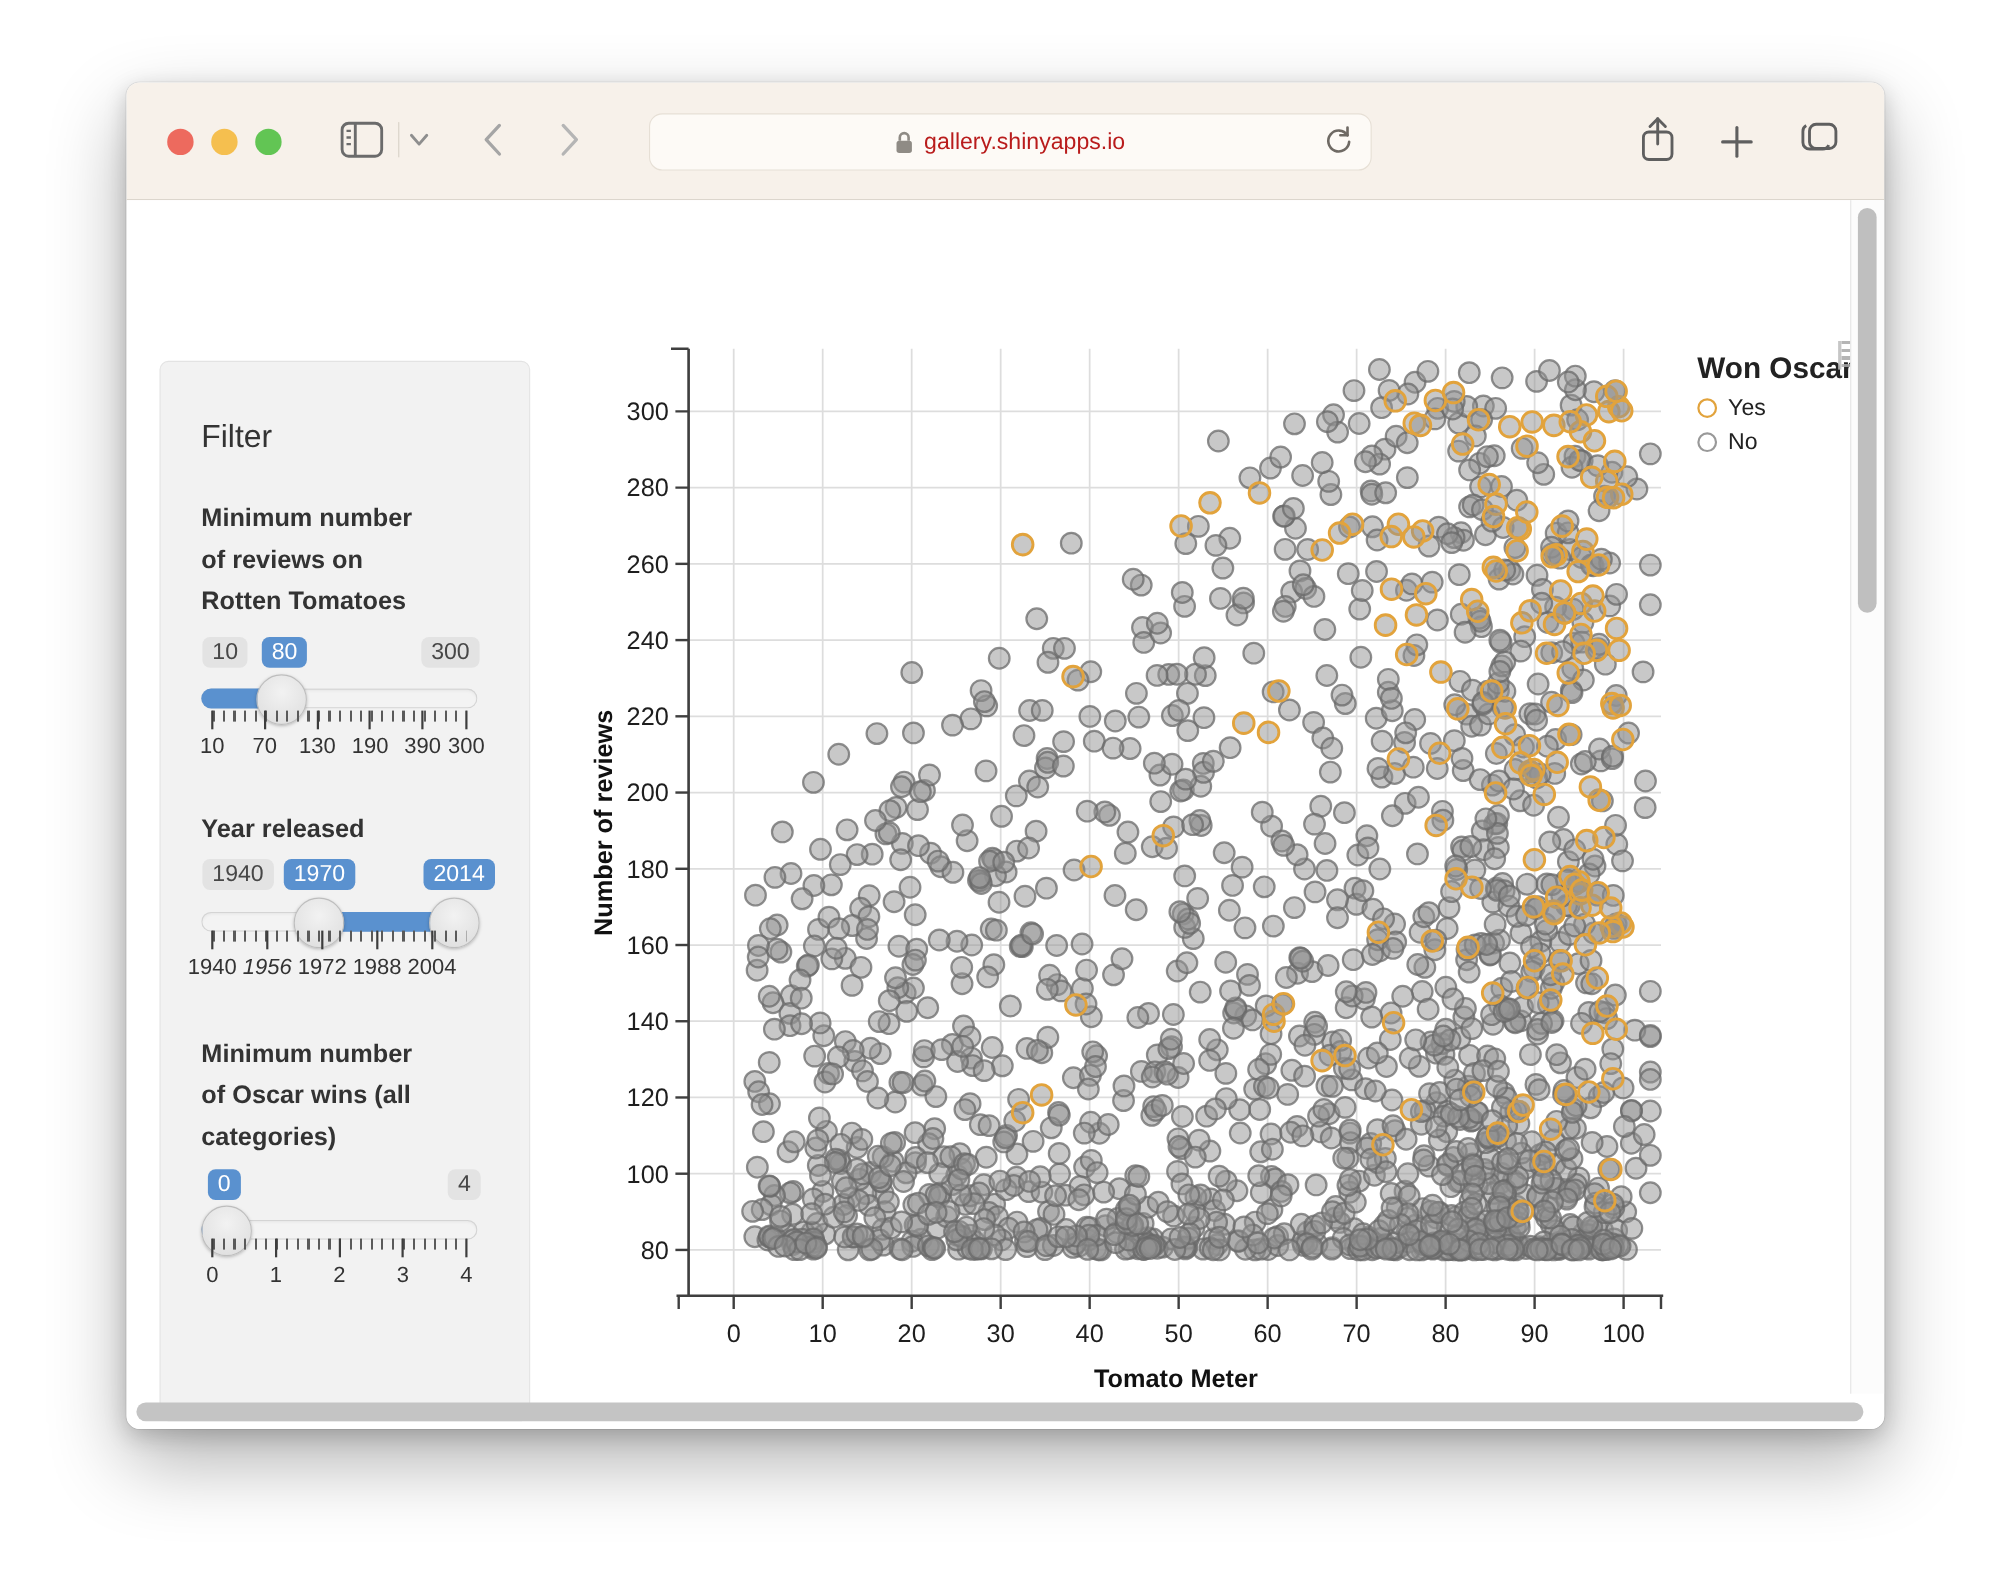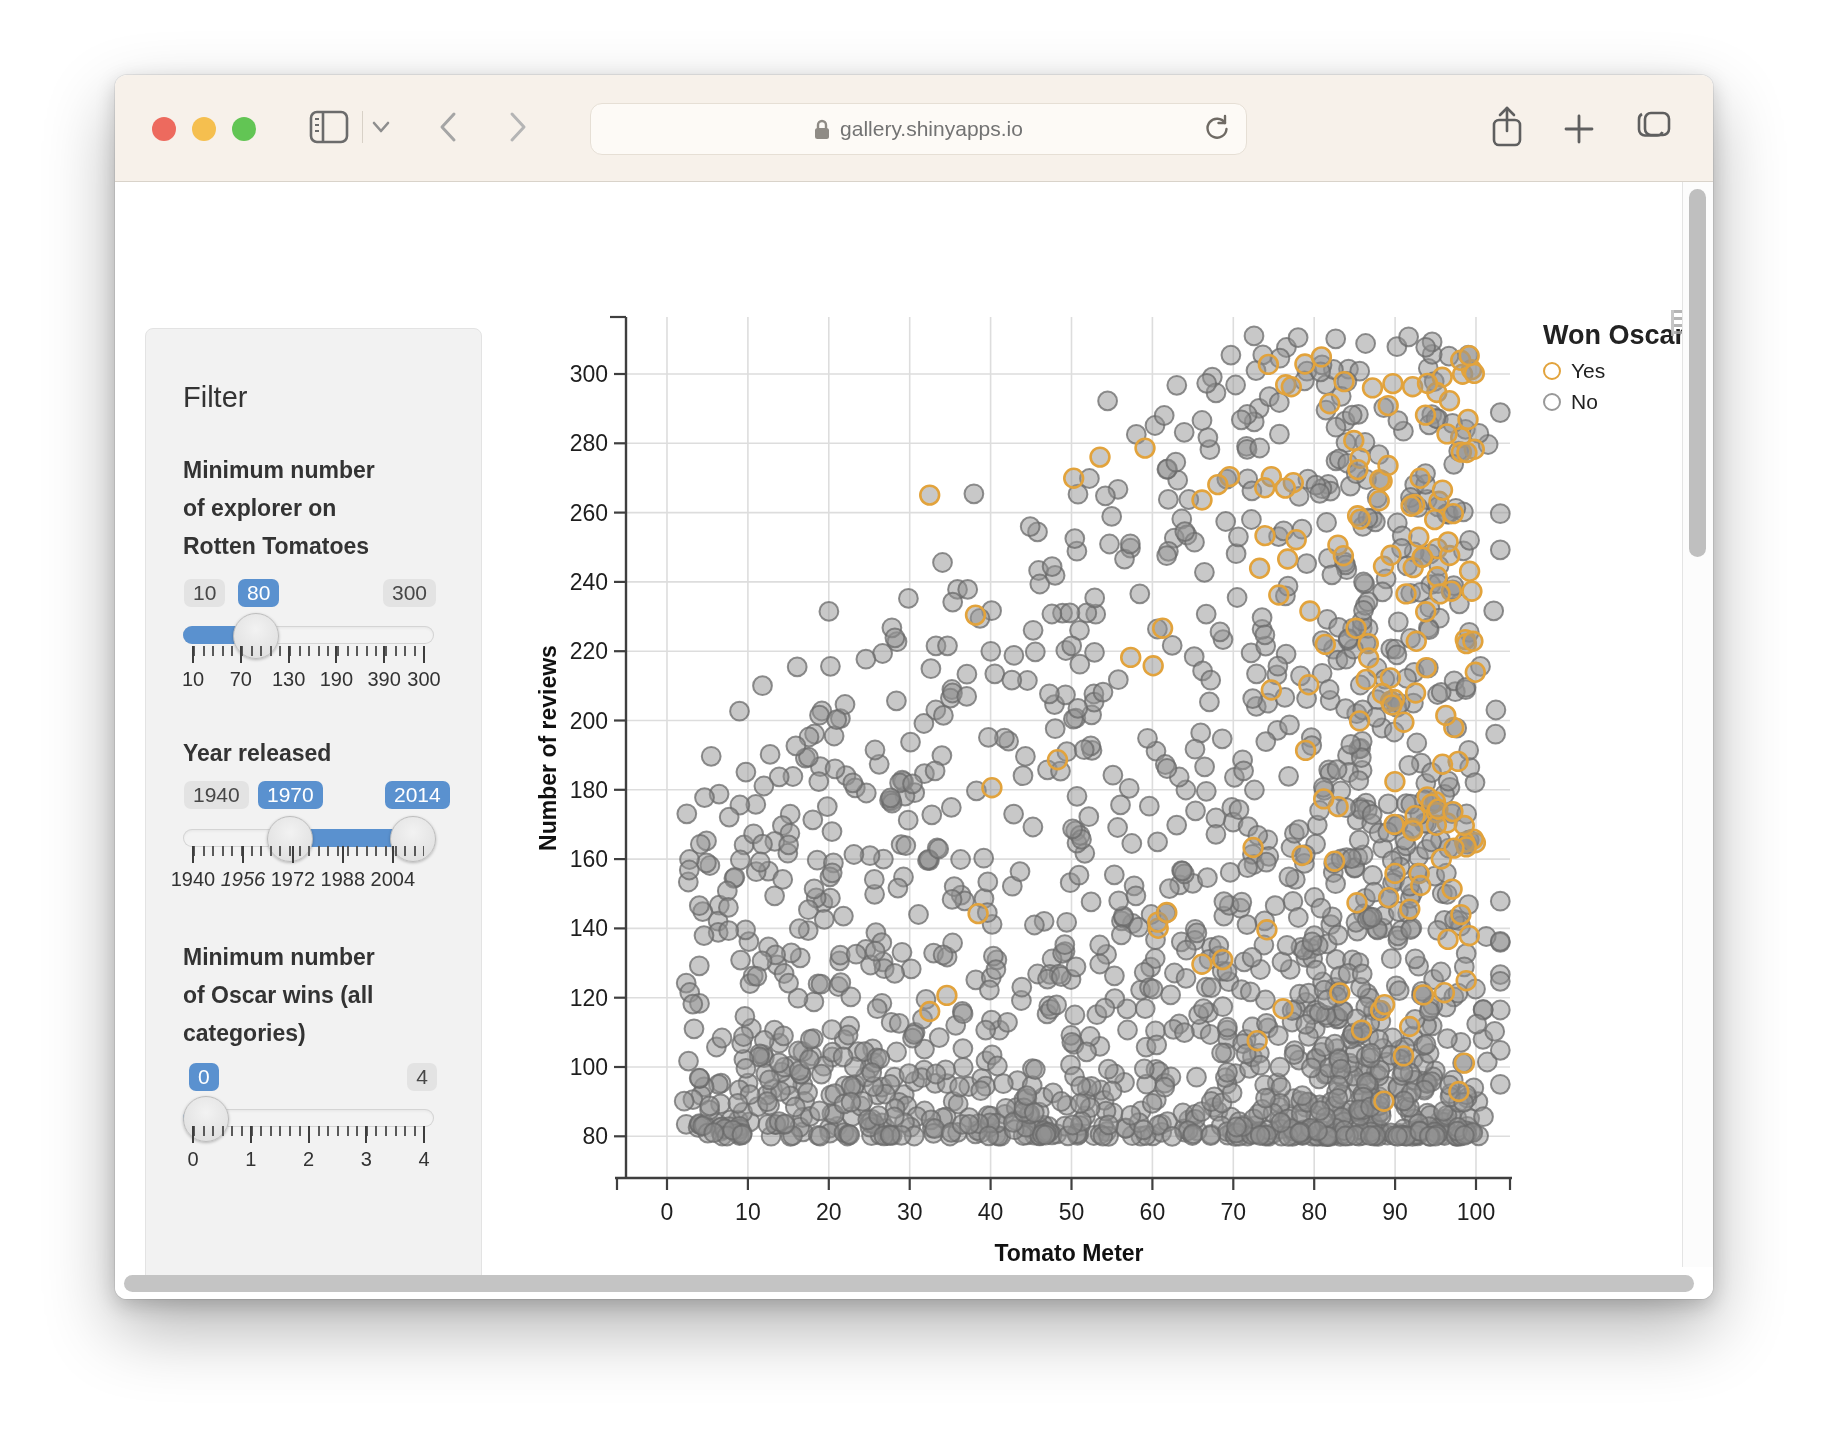--- a/index.html
+++ b/index.html
@@ -11,21 +11,21 @@
           overflow:hidden;}
   .titlebar{position:absolute;left:0;top:0;width:100%;height:106px;background:#f7f1ea;border-bottom:1px solid #d9d3ca;}
   .tl{position:absolute;top:42px;width:24px;height:24px;border-radius:50%;}
   .tl.red{left:37px;background:#ed6a5e;}
   .tl.yellow{left:77px;background:#f5bf4f;}
   .tl.green{left:117px;background:#62c554;}
   .tb-icon{position:absolute;color:#6b6b6b;}
   .divider{position:absolute;left:247px;top:36px;width:1px;height:32px;background:#d8d1c7;}
   .urlbar{position:absolute;left:475px;top:28px;width:655px;height:50px;border-radius:12px;background:#fdfaf6;
           border:1px solid #e6dfd5;display:flex;align-items:center;justify-content:center;gap:10px;
-          font-size:21px;color:#737373;}
+          font-size:21px;color:#b91c1c;}
   .urlbar .reload{position:absolute;right:14px;top:9px;}
   
   .content{position:absolute;left:0;top:107px;width:1598px;height:1117px;background:#fff;}
   .page-title{position:absolute;left:28px;top:26px;font-size:50px;font-weight:700;color:#333;letter-spacing:-0.5px;}
   
   .panel{position:absolute;left:30px;top:122px;width:335px;height:962px;background:#f2f2f2;
          border:1px solid #e3e3e3;border-radius:8px;overflow:hidden;margin-top:24px;}
   .panel .heading{position:absolute;left:37px;top:52px;font-size:29px;font-weight:500;color:#333;}
   .slabel{position:absolute;left:37px;font-size:23px;font-weight:700;line-height:38px;color:#333;width:275px;}
   .badges{position:absolute;left:0;width:335px;height:32px;}
@@ -113,21 +113,21 @@
       </svg>
     </div>
 
     <div class="content">
 
       <div class="panel">
         <div class="heading">Filter</div>
 
         <div class="slabel" style="top:122px">
             <div>Minimum number</div>
-            <div>of explorer on</div>
+            <div>of reviews on</div>
             <div>Rotten Tomatoes</div>
           </div>
         <div class="badges" style="top:250px">
           <span class="badge" style="left:38px">10</span>
           <span class="badge blue" style="left:92px">80</span>
           <span class="badge" style="right:45px">300</span>
         </div>
         <div class="track" style="top:297px">
           <div class="fill" style="left: 0px; width: 71.9655px;"></div>
         </div>

